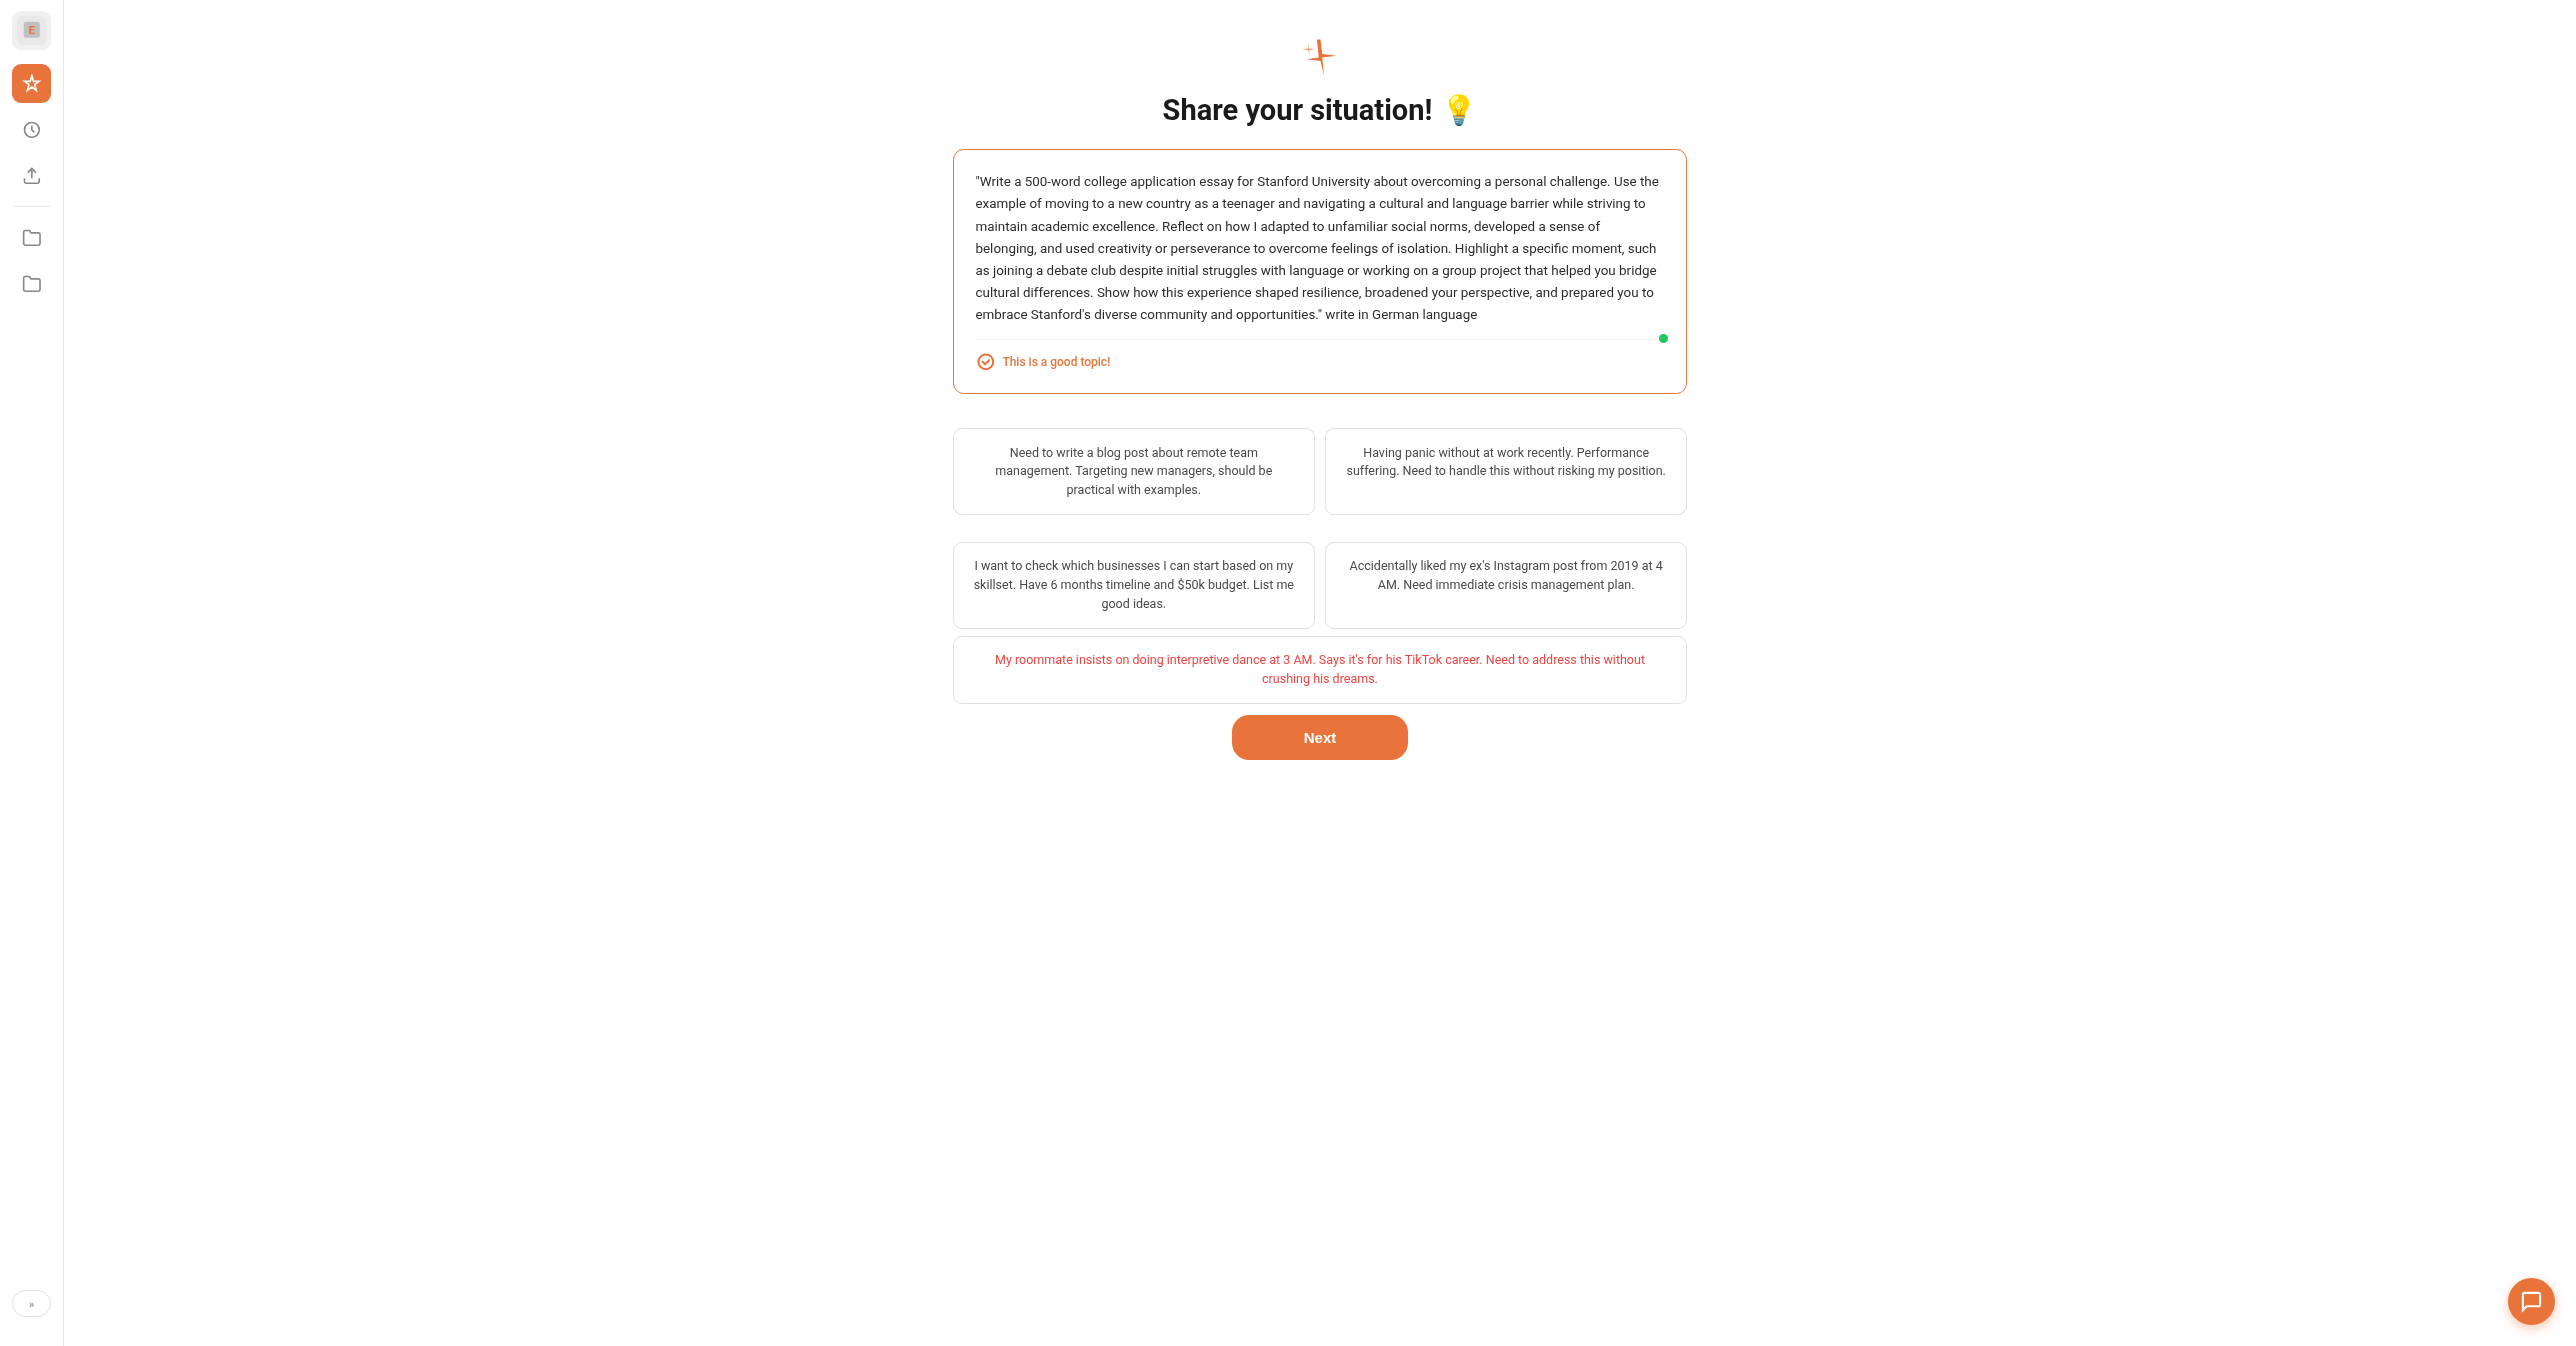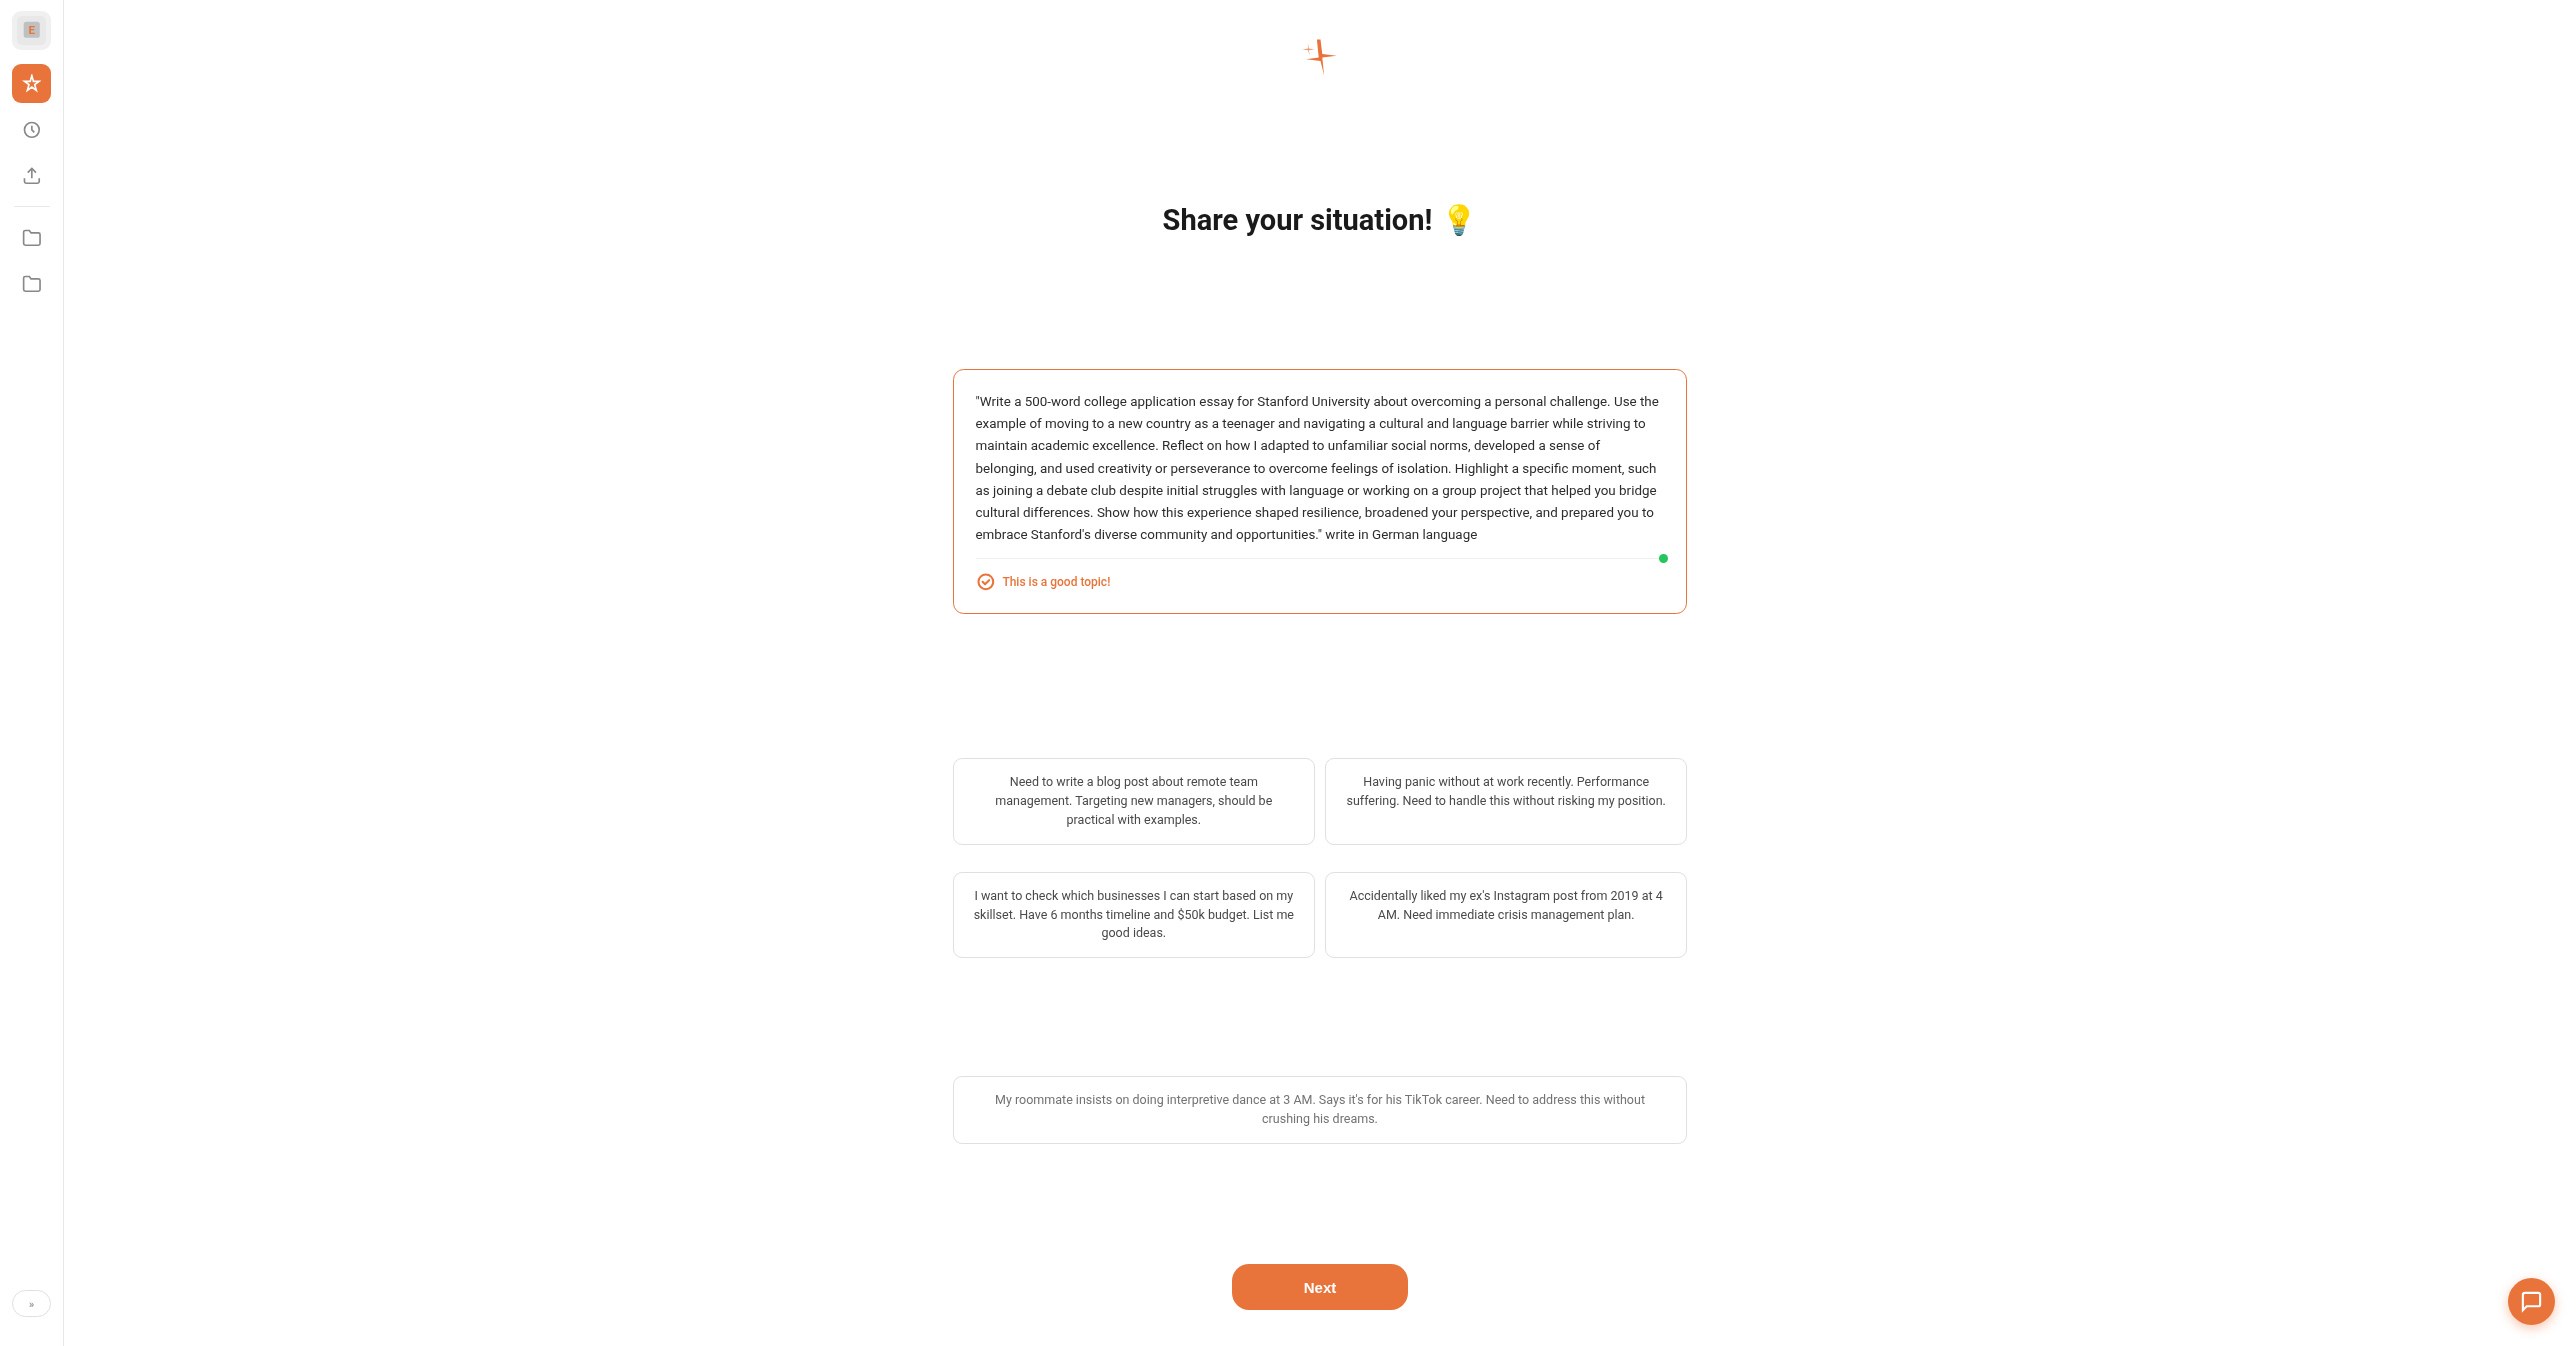--- a/index.html
+++ b/index.html
@@ -92,21 +92,20 @@
     }
 
     
     .main {
       flex: 1;
       display: flex;
       flex-direction: column;
       align-items: center;
       padding: 36px 18px;
       overflow-y: auto;
-      justify-content: space-between;
     }
 
     .spark-icon {
       font-size: 32px;
       color: #e8743b;
       margin-bottom: 14.3px;
       display: flex;
       align-items: center;
       justify-content: center;
     }
@@ -199,21 +198,21 @@
       transition: border-color 0.2s;
       margin-top: 16px;
     }
 
     .topic-card-wide {
       grid-column: 1 / -1;
       border: 0.9px solid #e0e0e0;
       border-radius: 9px;
       padding: 14.3px 18px;
       font-size: 12.5px;
-      color: #737373;
+      color: #ef4444;
       text-align: center;
       line-height: 1.5;
       cursor: pointer;
       background: white;
       transition: border-color 0.2s;
     }
 
     
     .refresh-row {
       width: 100%;

